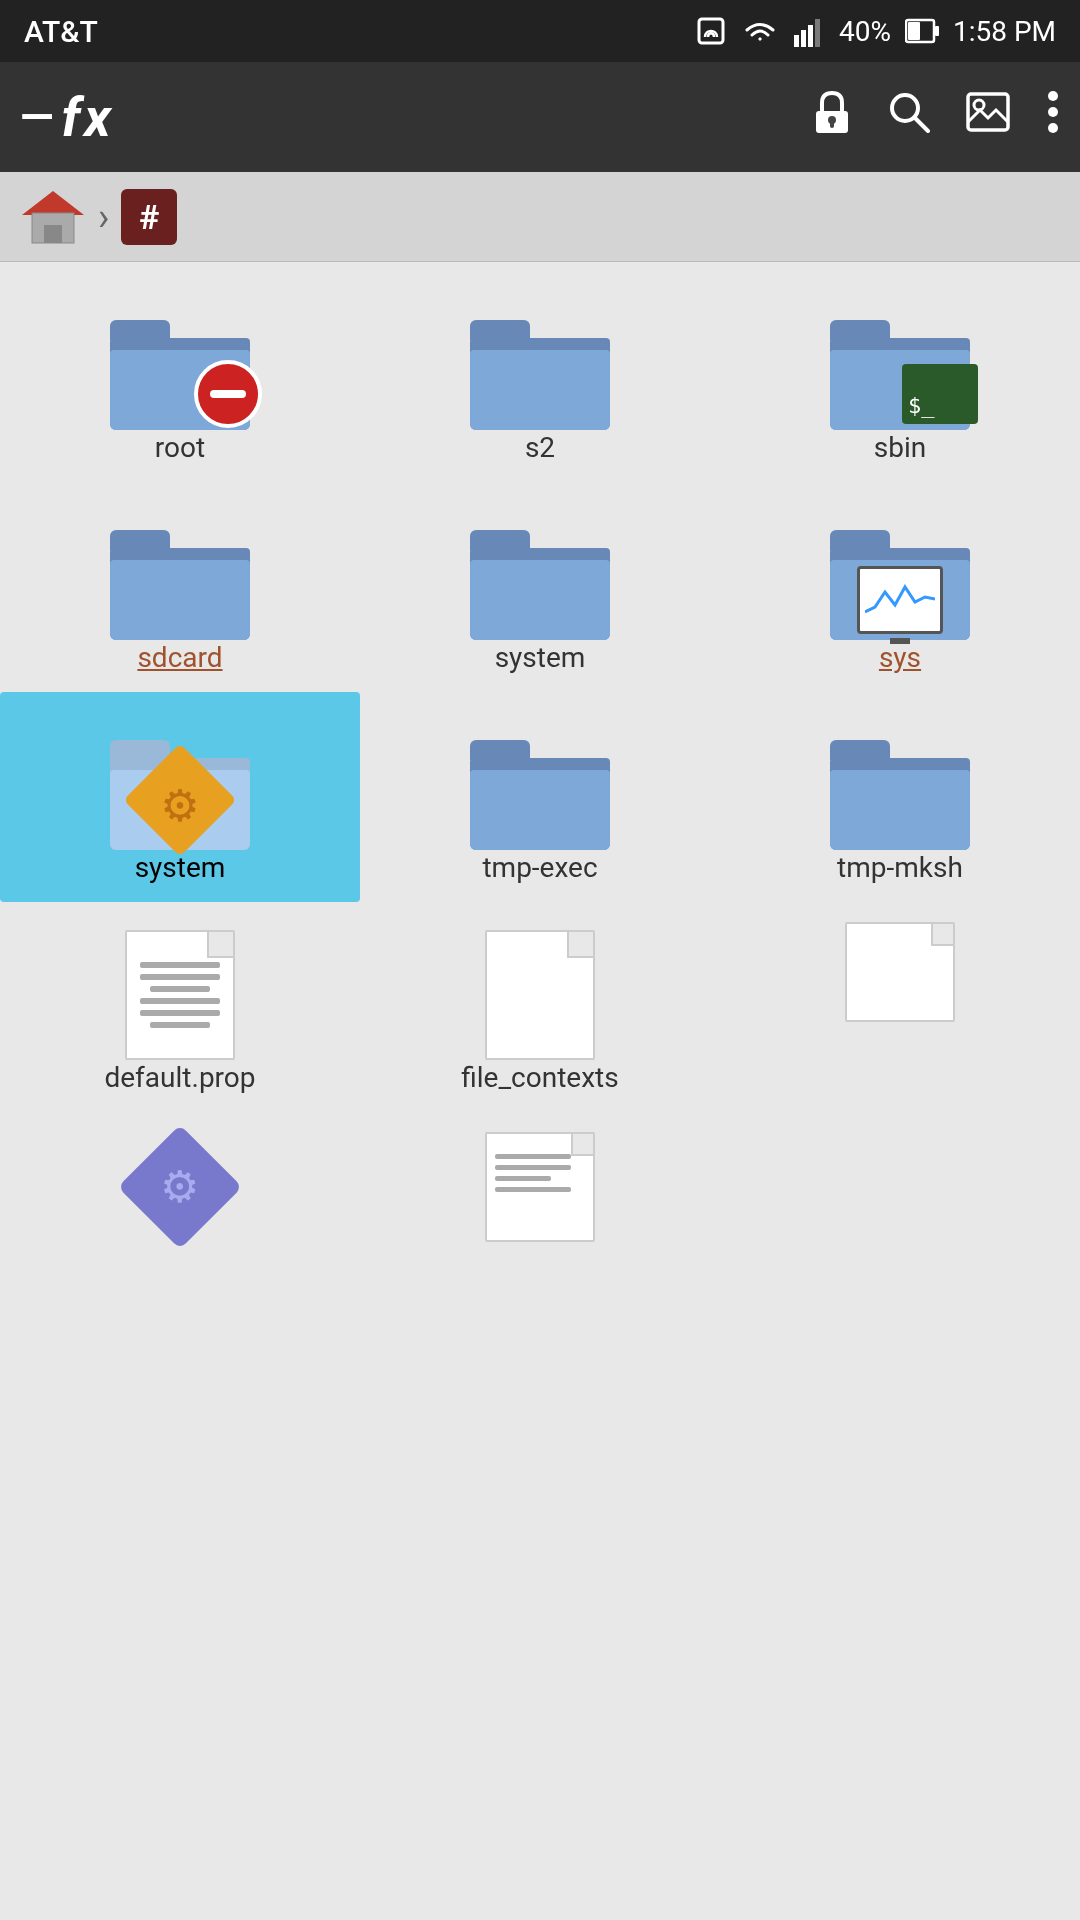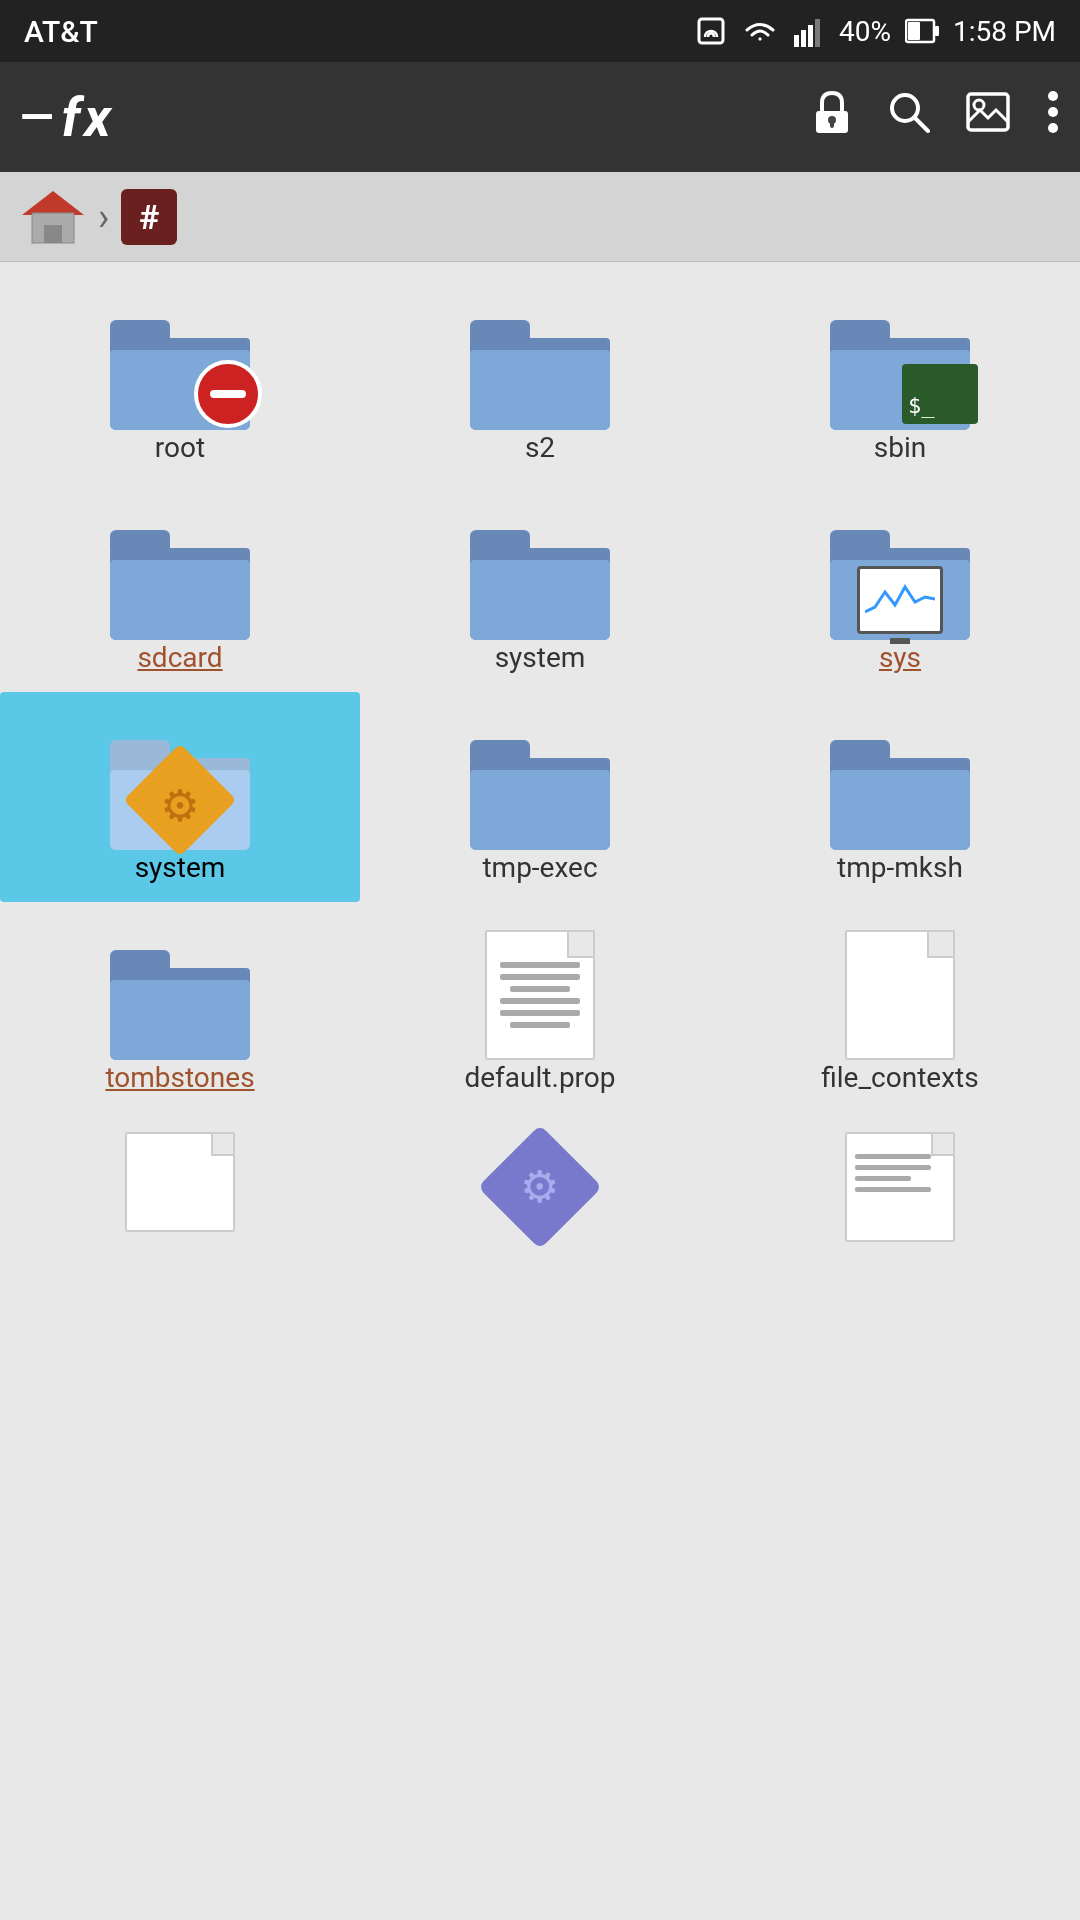--- a/index.html
+++ b/index.html
@@ -428,28 +428,20 @@
 
   <div class="file-item">
     <div class="folder-icon">
       <div class="folder-tab" style="background:#6888b8;"></div>
       <div class="folder-back" style="background:#6888b8;"></div>
       <div class="folder-front" style="background:#7ea8d8;"></div>
     </div>
     <span class="file-label">tmp-mksh</span>
   </div>
 
-  <div class="file-item">
-    <div class="folder-icon">
-      <div class="folder-tab" style="background:#6888b8;"></div>
-      <div class="folder-back" style="background:#6888b8;"></div>
-      <div class="folder-front" style="background:#7ea8d8;"></div>
-    </div>
-    <span class="file-label symlink">tombstones</span>
-  </div>
 
 
 
   <div class="file-item">
     <div class="doc-icon">
       <div class="doc-line"></div>
       <div class="doc-line"></div>
       <div class="doc-line short"></div>
       <div class="doc-line"></div>
       <div class="doc-line"></div>

